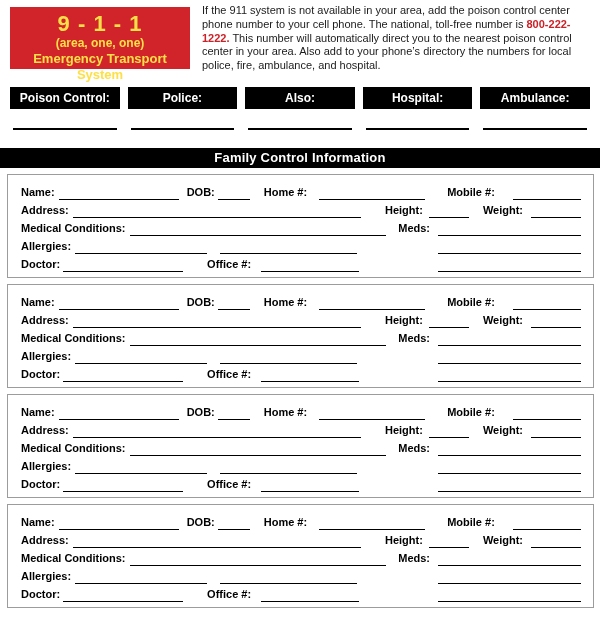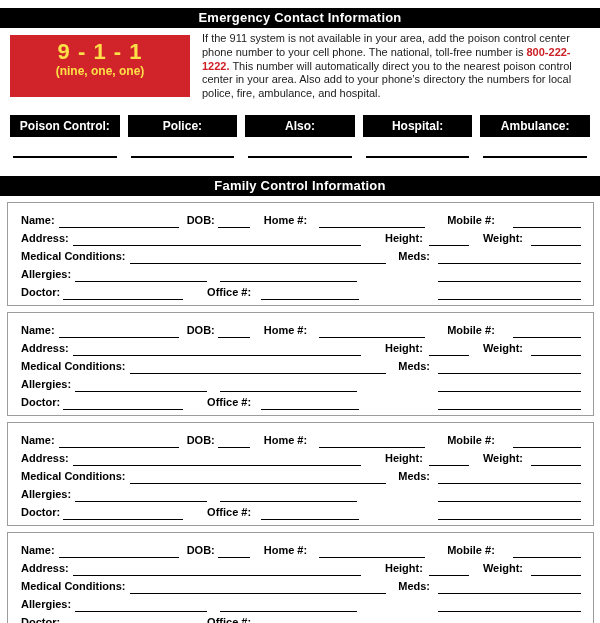--- a/index.html
+++ b/index.html
@@ -55,28 +55,26 @@
   .ml8{margin-left:8px}.ml10{margin-left:10px}.ml12{margin-left:12px}
   .ml13{margin-left:13px}.ml14{margin-left:14px}.ml18{margin-left:18px}
   .ml22{margin-left:22px}.ml24{margin-left:24px}
   .mlauto{margin-left:auto}
 </style>
 </head>
 <body>
 
 <div>
 
-  <div class="bar top">
-    <span>Emergency Contact Information</span>
-  </div>
 
   <div class="intro">
     <div class="red-box">
       <div class="big">9 - 1 - 1</div>
-      <div class="sub">(nine, one, one)</div>
+      <div class="sub">(area, one, one)</div>
+      <div class="cap">Emergency Transport System</div>
     </div>
     <p class="instructions"><span>If the 911 system is not available in your area, add the poison control center phone number to your cell phone. The national, toll-free number is </span><span class="phone">800-222-1222.</span><span> This number will automatically direct you to the nearest poison control center in your area. Also add to your phone’s directory the numbers for local police, fire, ambulance, and hospital.</span></p>
   </div>
 
   <div class="contacts">
     <div class="contact">
       <div class="cbox">Poison Control:</div>
       <div class="cline"></div>
     </div>
     <div class="contact">

